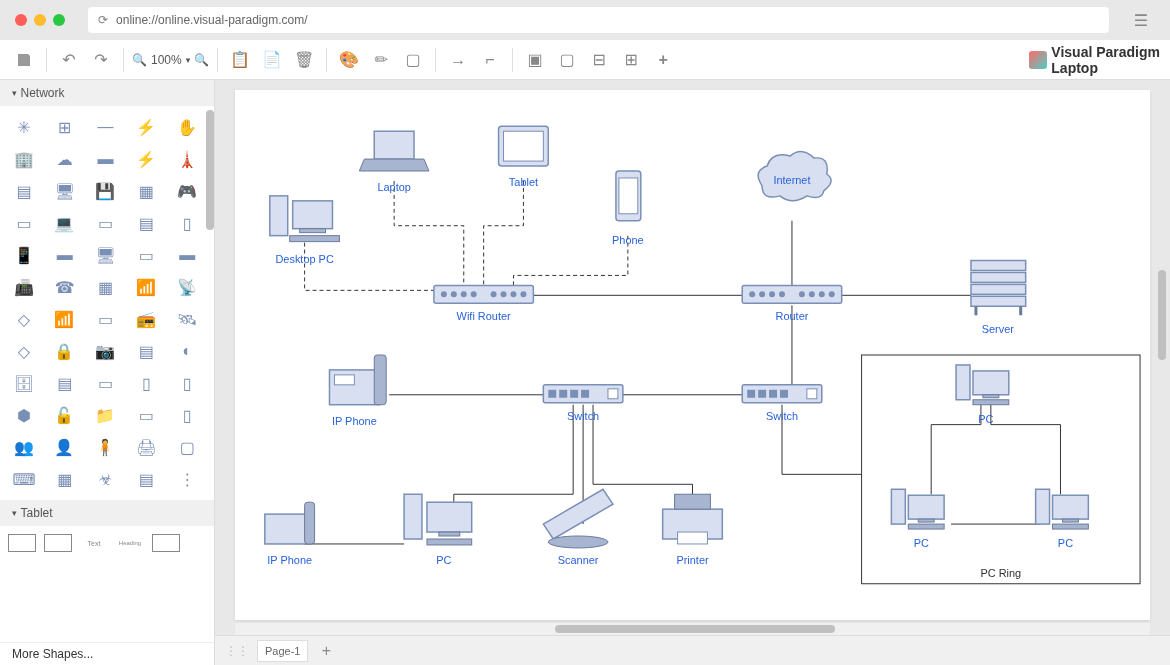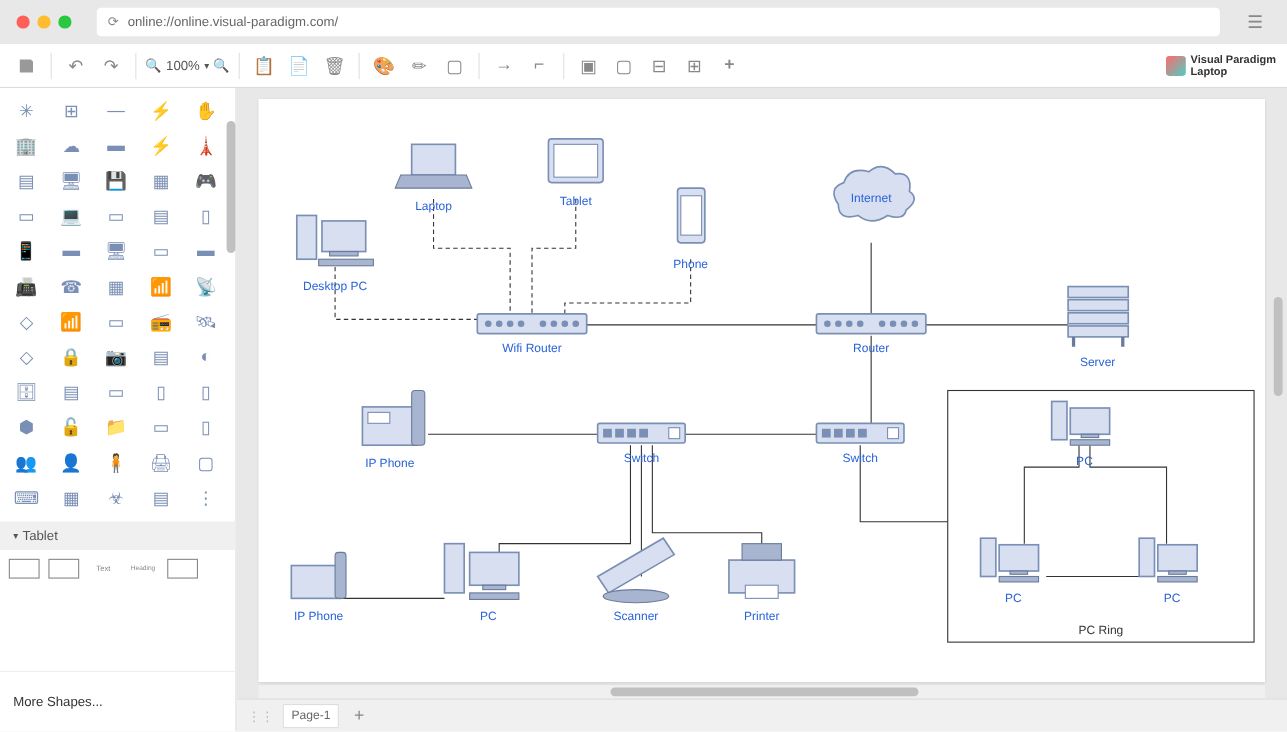--- a/index.html
+++ b/index.html
@@ -12,31 +12,31 @@
 .light.yellow { background: #febc2e; }
 .light.green { background: #28c840; }
 .url-bar { flex: 1; background: #fff; border-radius: 4px; height: 26px; display: flex; align-items: center; padding: 0 10px; font-size: 12px; color: #666; margin-left: 15px; }
 .url-bar .reload { margin-right: 8px; color: #888; }
 .hamburger { width: 28px; height: 28px; display: flex; align-items: center; justify-content: center; color: #888; font-size: 16px; margin-left: 10px; }
 
 .toolbar { height: 40px; background: #fff; border-bottom: 1px solid #ddd; display: flex; align-items: center; padding: 0 10px; gap: 4px; }
 .tool-btn { width: 28px; height: 28px; display: flex; align-items: center; justify-content: center; color: #888; cursor: pointer; }
 .sep { width: 1px; height: 24px; background: #e0e0e0; margin: 0 4px; }
 .zoom { display: flex; align-items: center; gap: 4px; font-size: 12px; color: #555; }
-.logo { margin-left: auto; display: flex; align-items: center; gap: 4px; font-size: 10px; font-weight: bold; color: #333; }
+.logo { margin-left: auto; display: flex; align-items: center; gap: 4px; font-size: 14px; font-weight: bold; color: #333; }
 .logo-icon { width: 18px; height: 18px; background: linear-gradient(135deg, #ff6b6b, #4ecdc4); border-radius: 3px; }
 
 .main { display: flex; height: 585px; }
 
 .sidebar { width: 215px; background: #fff; border-right: 1px solid #ddd; display: flex; flex-direction: column; position: relative; }
 .panel-header { padding: 6px 12px; font-size: 12px; color: #555; background: #f0f0f0; display: flex; align-items: center; gap: 4px; cursor: pointer; }
 .panel-header::before { content: '▾'; font-size: 9px; }
 .shapes-grid { padding: 8px; display: grid; grid-template-columns: repeat(5, 1fr); gap: 6px; overflow-y: auto; }
 .shape-item { width: 32px; height: 26px; display: flex; align-items: center; justify-content: center; cursor: pointer; color: #7a8fb5; }
-.more-shapes { padding: 20px 12px; font-size: 12px; color: #333; border-top: 1px solid #eee; cursor: pointer; margin-top: auto; }
+.more-shapes { padding: 4px 12px; font-size: 12px; color: #333; border-top: 1px solid #eee; cursor: pointer; margin-top: auto; }
 .general-shapes { padding: 8px; display: flex; gap: 8px; }
 .gen-shape { width: 28px; height: 18px; border: 1px solid #888; font-size: 7px; display: flex; align-items: center; justify-content: center; color: #888; }
 .scroll-hint { position: absolute; right: 0; top: 30px; width: 8px; height: 120px; background: #c0c0c0; border-radius: 4px; }
 
 .canvas-area { flex: 1; background: #e8e8e8; position: relative; overflow: hidden; }
 .canvas { position: absolute; left: 20px; top: 10px; right: 20px; bottom: 45px; background: #fff; box-shadow: 0 1px 3px rgba(0,0,0,0.1); }
 .canvas svg { width: 100%; height: 100%; }
 
 .page-tabs { position: absolute; bottom: 0; left: 0; right: 0; height: 30px; background: #f0f0f0; border-top: 1px solid #ddd; display: flex; align-items: center; padding: 0 10px; gap: 8px; }
 .page-tab { padding: 4px 7px; font-size: 11px; color: #666; background: #fff; border: 1px solid #ddd; }
@@ -108,20 +108,23 @@
     <div class="logo-icon"></div>
     <div>
       <div>Visual Paradigm</div>
       <div>Laptop</div>
     </div>
   </div>
 </div>
 
 <div class="main">
   <div class="sidebar">
+    <div class="panel-header">
+      <span>Network</span>
+    </div>
     <div class="shapes-grid">
       <div class="shape-item">✳</div>
       <div class="shape-item">⊞</div>
       <div class="shape-item">—</div>
       <div class="shape-item">⚡</div>
       <div class="shape-item">✋</div>
       <div class="shape-item">🏢</div>
       <div class="shape-item">☁</div>
       <div class="shape-item">▬</div>
       <div class="shape-item">⚡</div>

